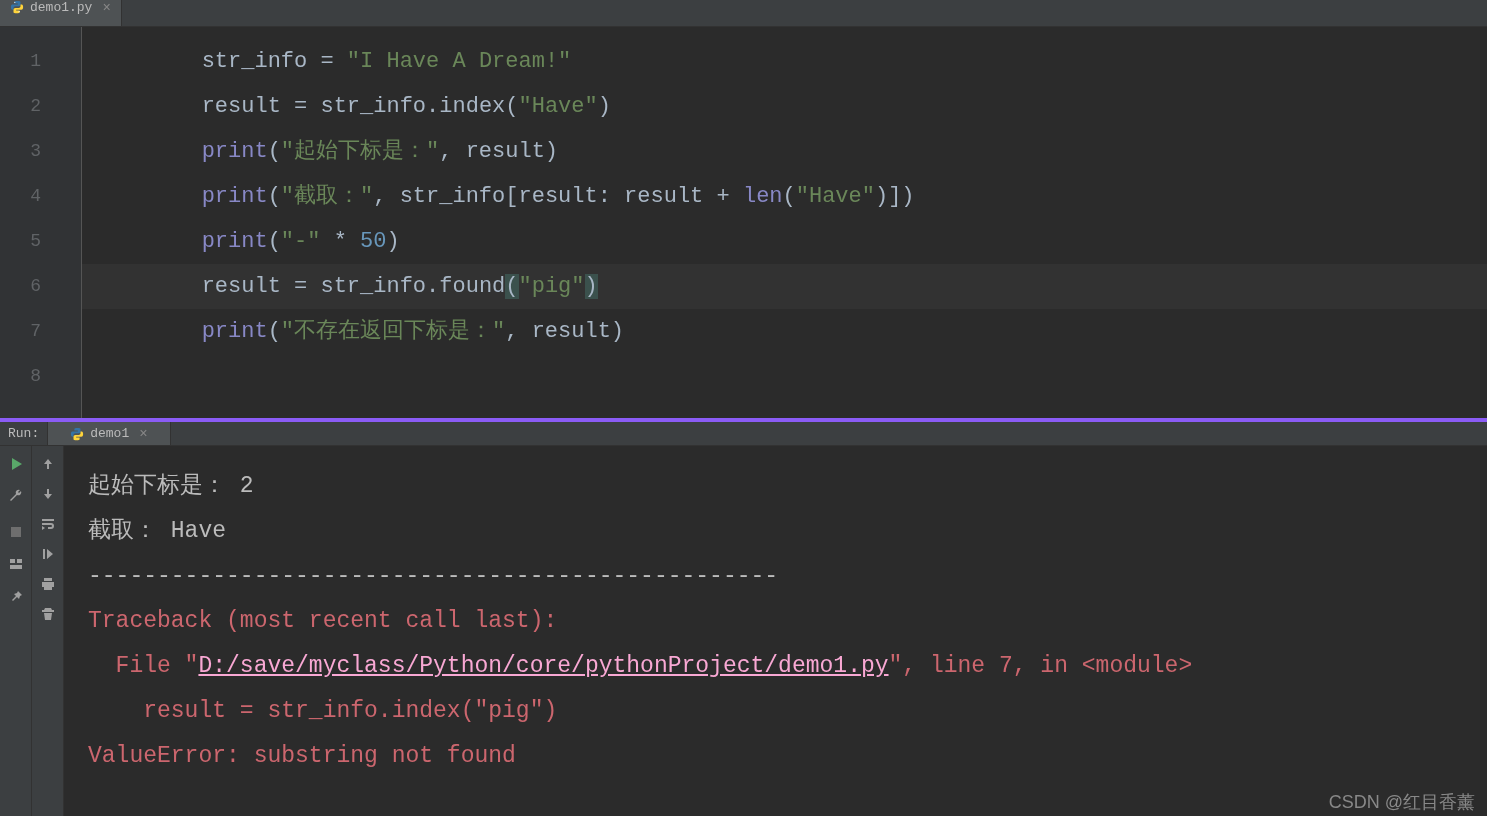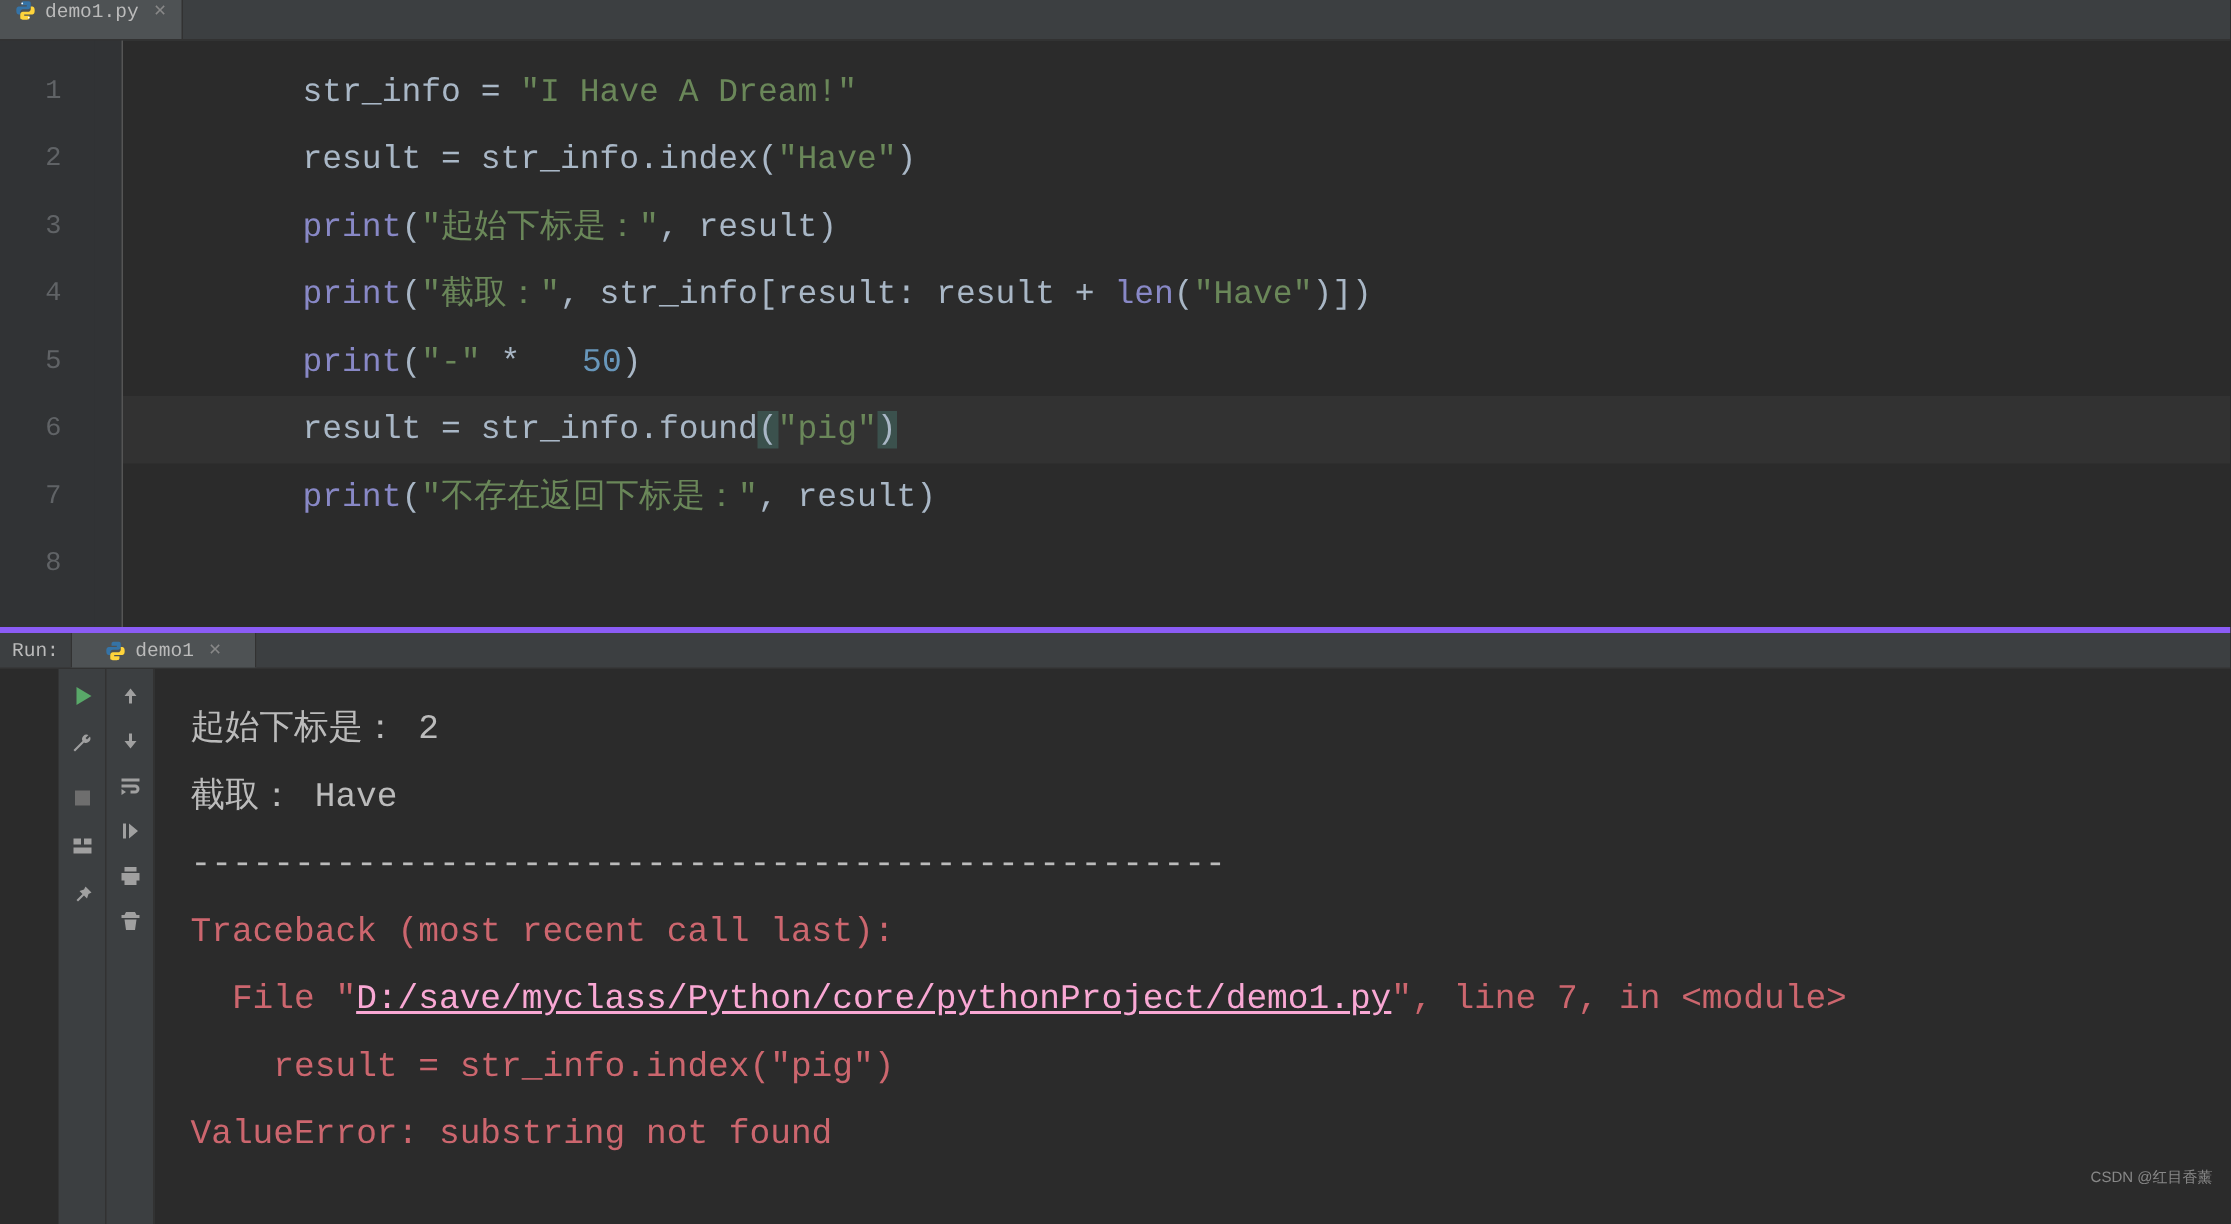--- a/index.html
+++ b/index.html
@@ -25,55 +25,55 @@
 }
 .gutter div { height:45px; }
 .code-margin { width:18px; background:#313335; border-right:1px solid #555; }
 .code-lines { flex:1; padding-top:12px; padding-left:14px; position:relative; }
 .line { height:45px; font-size:22px; line-height:45px; white-space:pre; font-family:"Consolas","Courier New",monospace; }
 .line.current { background:#323232; margin-left:-14px; padding-left:14px; }
 .c-comment { color:#808080; font-style:italic; }
 .c-id { color:#a9b7c6;text-align:center; }
 .c-op { color:#a9b7c6; }
 .c-str { color:#6a8759; }
-.c-num { color:#6897bb;margin-left:28px; }
+.c-num { color:#6897bb; }
 .c-builtin { color:#8888c6; }
 .hl-paren { background:#3b514d; }
 
 .run-panel { height:calc(816px - 418px); display:flex; flex-direction:column; border-top:4px solid #8b5cf6; }
 .run-header {
   height:24px; background:#3c3f41; display:flex; align-items:center;
   font-size:13px; color:#bbb; border-bottom:1px solid #323232;
 }
 .run-label { padding:0 8px; }
 .run-tab {
   display:flex; align-items:center; background:#4e5254; height:100%;
   padding:0 22px; gap:6px; border-left:1px solid #323232; border-right:1px solid #323232;
 }
-.run-body { flex:1; display:flex; background:#2b2b2b;padding-left:39px; }
+.run-body { flex:1; display:flex; background:#2b2b2b; }
 .tool-col {
   width:32px; background:#3c3f41; display:flex; flex-direction:column; align-items:center;
   padding-top:10px; gap:16px; border-right:1px solid #323232;
 }
 .tool-col2 {
   width:32px; background:#3c3f41; display:flex; flex-direction:column; align-items:center;
   padding-top:10px; gap:14px; border-right:1px solid #323232;
 }
 .tool-ic { width:16px; height:16px; color:#a0a0a0; cursor:pointer; display:flex; align-items:center; justify-content:center; }
 .tool-ic.green { color:#59a869; }
 .tool-ic svg { width:16px; height:16px; }
 .console {
   flex:1; padding:18px 20px 10px 24px; font-size:23px; line-height:45px;
   font-family:"Consolas","Courier New",monospace; white-space:pre; overflow:hidden;
 }
 .out-line { color:#bbb; }
 .err-line { color:#cc666e; }
 .err-link { color:#f9a8d4; text-decoration:underline; }
 .watermark {
-  position:fixed; right:12px; bottom:24px; color:#888; font-size:10px;
+  position:fixed; right:12px; bottom:2px; color:#888; font-size:18px;
   font-family:sans-serif; background:none;
 }
 </style>
 </head>
 <body>
 
 <div class="editor-area">
   <div class="tab-bar">
     <div class="file-tab">
       <span class="py-icon">

